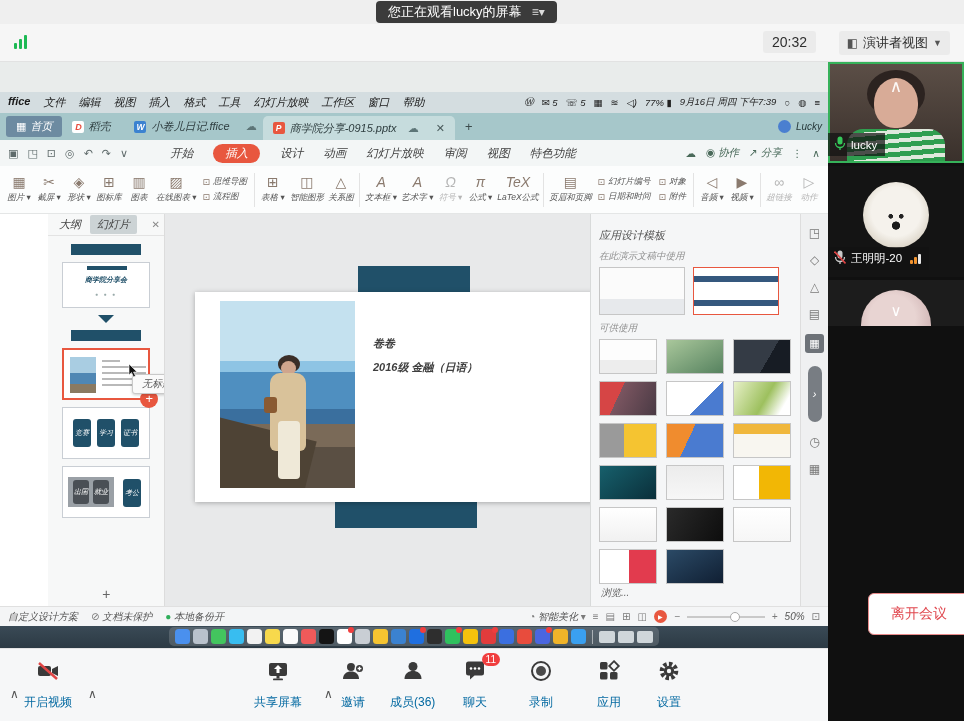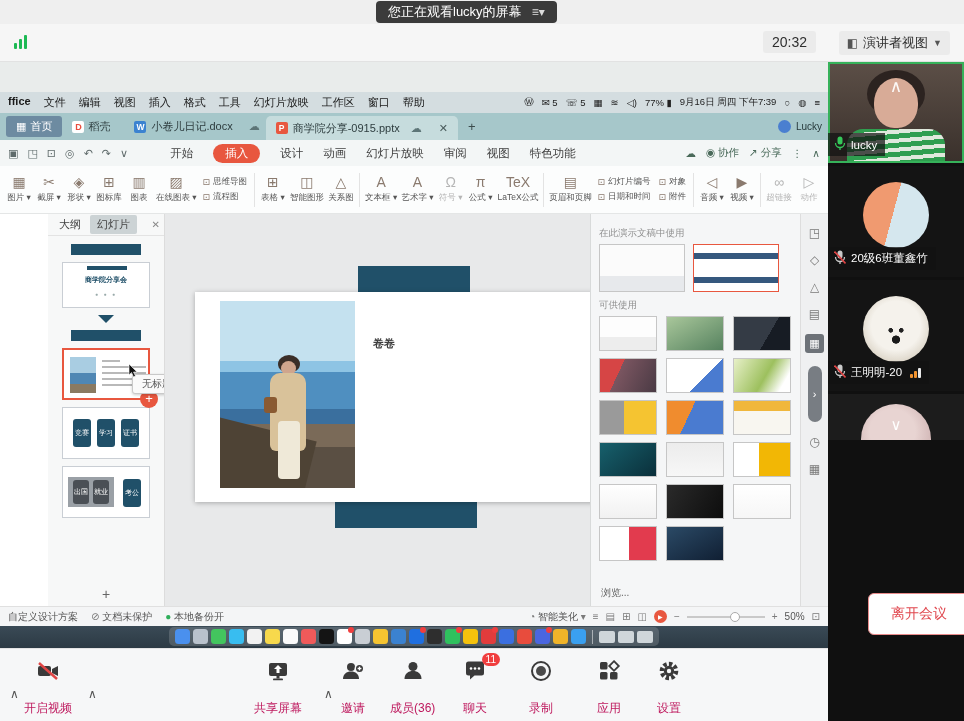--- a/index.html
+++ b/index.html
@@ -14,21 +14,21 @@
   .sub-strip { position:absolute; left:0; top:24px; width:964px; height:38px; background:#f6f6f6; border-bottom:1px solid #e2e2e2; }
   .meter { position:absolute; left:14px; top:11px; display:flex; align-items:flex-end; gap:2px; height:14px; }
   .meter i { display:block; width:3px; background:#1db954; border-radius:1px; }
   .meter i:nth-child(1){height:6px} .meter i:nth-child(2){height:10px} .meter i:nth-child(3){height:14px}
   .clock-chip { position:absolute; right:148px; top:7px; background:#ebebeb; border-radius:3px; padding:3px 9px; font-size:14px; color:#2f2f2f; }
   .view-btn { position:absolute; right:14px; top:7px; background:#ebebeb; border-radius:3px; padding:3px 8px; font-size:13px; color:#2f2f2f; display:flex; align-items:center; gap:5px; }
   .view-btn .vicon { font-size:12px; color:#555; }
   .view-btn .car { font-size:9px; color:#555; }
 
   
-  .screen { position:absolute; left:0; top:62px; width:828px; height:586px; background:#e9eceb; }
+  .screen { position:absolute; left:0; top:62px; width:828px; height:586px; background:#e9eceb;font-style:italic; }
   .mac-menubar { position:absolute; left:0; top:30px; width:828px; height:21px; background:#d4dde0;
     display:flex; align-items:center; padding:0 8px; gap:13px; font-size:11px; color:#1a1a1a; }
   .menu-item.first { font-weight:bold; }
   .mac-status { margin-left:auto; display:flex; align-items:center; gap:8px; font-size:9.5px; color:#222; }
 
   .wps { position:absolute; left:0; top:51px; width:828px; height:513px; display:flex; flex-direction:column; background:#fff; }
   .doc-tabs { height:27px; background:#a6c7ca; display:flex; align-items:center; padding:0 6px; font-size:11px; color:#2e3d3f; }
   .home-pill { background:#6d8ba1; color:#fff; border-radius:3px; padding:3px 10px; display:flex; gap:4px; align-items:center; margin-right:10px; }
   .docer { display:flex; align-items:center; gap:4px; margin-right:14px; }
   .docer .dico { width:12px; height:12px; background:#fff; color:#e84c3d; border-radius:2px; font-size:9px; font-weight:bold; text-align:center; line-height:12px; }
@@ -166,22 +166,22 @@
   .chev-dn { position:absolute; top:22px; left:50%; transform:translateX(-50%); color:#fff; font-size:15px; z-index:4; }
   .nchip { position:absolute; left:0; bottom:7px; background:rgba(18,18,18,.72); color:#fff; font-size:11.5px; padding:3px 8px 3px 6px; display:flex; align-items:center; gap:5px; max-width:132px; white-space:nowrap; }
   .sigs { display:flex; align-items:flex-end; gap:1.5px; margin-left:3px; }
   .sigs i { display:block; width:2.5px; background:#f0922e; border-radius:1px; }
   .sigs i:nth-child(1){height:4px} .sigs i:nth-child(2){height:7px} .sigs i:nth-child(3){height:10px; background:#e8e8e8;}
   .toast { position:absolute; top:4px; left:52px; height:34px; width:140px; background:#2d2d2d; border-radius:3px;
     display:flex; align-items:center; gap:9px; padding:0 10px; z-index:6; color:#ddd; font-size:13px; white-space:nowrap; }
 
   
   .bottom-bar { position:absolute; left:0; top:648px; width:964px; height:73px; background:#f6f7f8; border-top:1px solid #e3e3e3; z-index:2; }
-  .bt { position:absolute; top:9px; display:flex; flex-direction:column; align-items:center; gap:16px; }
-  .bt .lb { font-size:12px; color:#be185d; white-space:nowrap; }
+  .bt { position:absolute; top:9px; display:flex; flex-direction:column; align-items:center; gap:10px; }
+  .bt .lb { font-size:12px; color:#0369a1; white-space:nowrap; }
   .bt .ic { position:relative; height:26px; display:flex; align-items:center; }
   .bbadge { position:absolute; top:-5px; right:-12px; background:#f03e3e; color:#fff; border-radius:8px; font-size:10px; padding:0 4px; line-height:13px; }
   .chev { position:absolute; top:38px; color:#555; font-size:12px; }
   .leave-btn { position:absolute; right:-6px; top:593px; width:102px; height:42px; background:#fff; border:1px solid #e98b8b; border-radius:6px;
     color:#e0484f; font-size:14px; display:flex; align-items:center; justify-content:center; z-index:10; }
   .sidebar-bottom { position:absolute; left:828px; top:648px; width:136px; height:73px; background:#f6f7f8; z-index:1; }
 </style>
 </head>
 <body>
 
@@ -240,21 +240,21 @@
       <span class="home-pill">
         <span>▦</span>
         <span>首页</span>
       </span>
       <span class="docer">
         <span class="dico">D</span>
         <span>稻壳</span>
       </span>
       <span class="dtab">
         <span class="wico">W</span>
-        <span>小卷儿日记.docx</span>
+        <span>小卷儿日记.ffice</span>
       </span>
       <span class="cloud">☁</span>
       <span class="dtab active">
         <span class="pico">P</span>
         <span>商学院分享-0915.pptx</span>
         <span class="cloud">☁</span>
         <span class="closex">✕</span>
       </span>
       <span class="plus-tab">+</span>
       <span class="account">
@@ -462,26 +462,28 @@
             <div class="photo">
               <div class="shore"></div>
                 <div class="p-hair"></div>
                 <div class="p-head"></div>
               <div class="p-body"></div>
                 <div class="p-skirt"></div>
                 <div class="p-bag"></div>
             </div>
             <div class="s-text">
               <div class="s-name">卷卷</div>
+              <div class="s-class">2016级  金融（日语）</div>
             </div>
           </div>
         </div>
       </div>
 
       <div class="design">
+        <div class="d-apply">应用设计模板</div>
         <div class="d-sec">在此演示文稿中使用</div>
         <div class="used-row" id="used-templates">
             <div class="tpl u" style="background: linear-gradient(rgb(251, 251, 251) 68%, rgb(231, 233, 236) 68%);"></div>
             <div class="tpl u sel" style="background: linear-gradient(rgb(255, 255, 255) 0px, rgb(255, 255, 255) 18%, rgb(53, 88, 126) 18%, rgb(53, 88, 126) 30%, rgb(255, 255, 255) 30%, rgb(255, 255, 255) 70%, rgb(53, 88, 126) 70%, rgb(53, 88, 126) 82%, rgb(255, 255, 255) 82%);"></div>
           </div>
         <div class="d-sec">可供使用</div>
         <div class="avail" id="avail-templates">
             <div class="tpl a" style="background: linear-gradient(rgb(253, 253, 253) 60%, rgb(237, 237, 237) 60%);"></div>
             <div class="tpl a" style="background: linear-gradient(150deg, rgb(169, 199, 155) 0%, rgb(86, 130, 95) 100%);"></div>
             <div class="tpl a" style="background: linear-gradient(120deg, rgb(52, 59, 69) 60%, rgb(23, 28, 36) 60%);"></div>
@@ -683,32 +685,20 @@
       <div class="nchip">
         <span><svg width="12" height="15" viewBox="0 0 12 15">
             <rect x="3.5" y="0.5" width="5" height="8" rx="2.5" fill="#35c759"></rect>
             <path d="M1.5 7 a4.5 4.5 0 0 0 9 0" fill="none" stroke="#35c759" stroke-width="1.3"></path>
             <line x1="6" y1="11.5" x2="6" y2="14" stroke="#35c759" stroke-width="1.3"></line>
           </svg></span>
         <span>lucky</span>
       </div>
     </div>
     <div class="t t-av">
-      <div class="av av-a"></div>
-      <div class="nchip">
-        <span><svg width="12" height="15" viewBox="0 0 12 15">
-            <rect x="3.5" y="0.5" width="5" height="8" rx="2.5" fill="#c9c9c9"></rect>
-            <path d="M1.5 7 a4.5 4.5 0 0 0 9 0" fill="none" stroke="#c9c9c9" stroke-width="1.3"></path>
-            <line x1="6" y1="11.5" x2="6" y2="14" stroke="#c9c9c9" stroke-width="1.3"></line>
-            <line x1="0.5" y1="1.5" x2="11.5" y2="13.5" stroke="#e04545" stroke-width="1.6"></line>
-          </svg></span>
-        <span>20级6班董鑫竹</span>
-      </div>
-    </div>
-    <div class="t t-av">
       <div class="av av-c"></div>
       <div class="nchip">
         <span><svg width="12" height="15" viewBox="0 0 12 15">
             <rect x="3.5" y="0.5" width="5" height="8" rx="2.5" fill="#c9c9c9"></rect>
             <path d="M1.5 7 a4.5 4.5 0 0 0 9 0" fill="none" stroke="#c9c9c9" stroke-width="1.3"></path>
             <line x1="6" y1="11.5" x2="6" y2="14" stroke="#c9c9c9" stroke-width="1.3"></line>
             <line x1="0.5" y1="1.5" x2="11.5" y2="13.5" stroke="#e04545" stroke-width="1.6"></line>
           </svg></span>
         <span>王明明-20</span>
         <span class="sigs">

